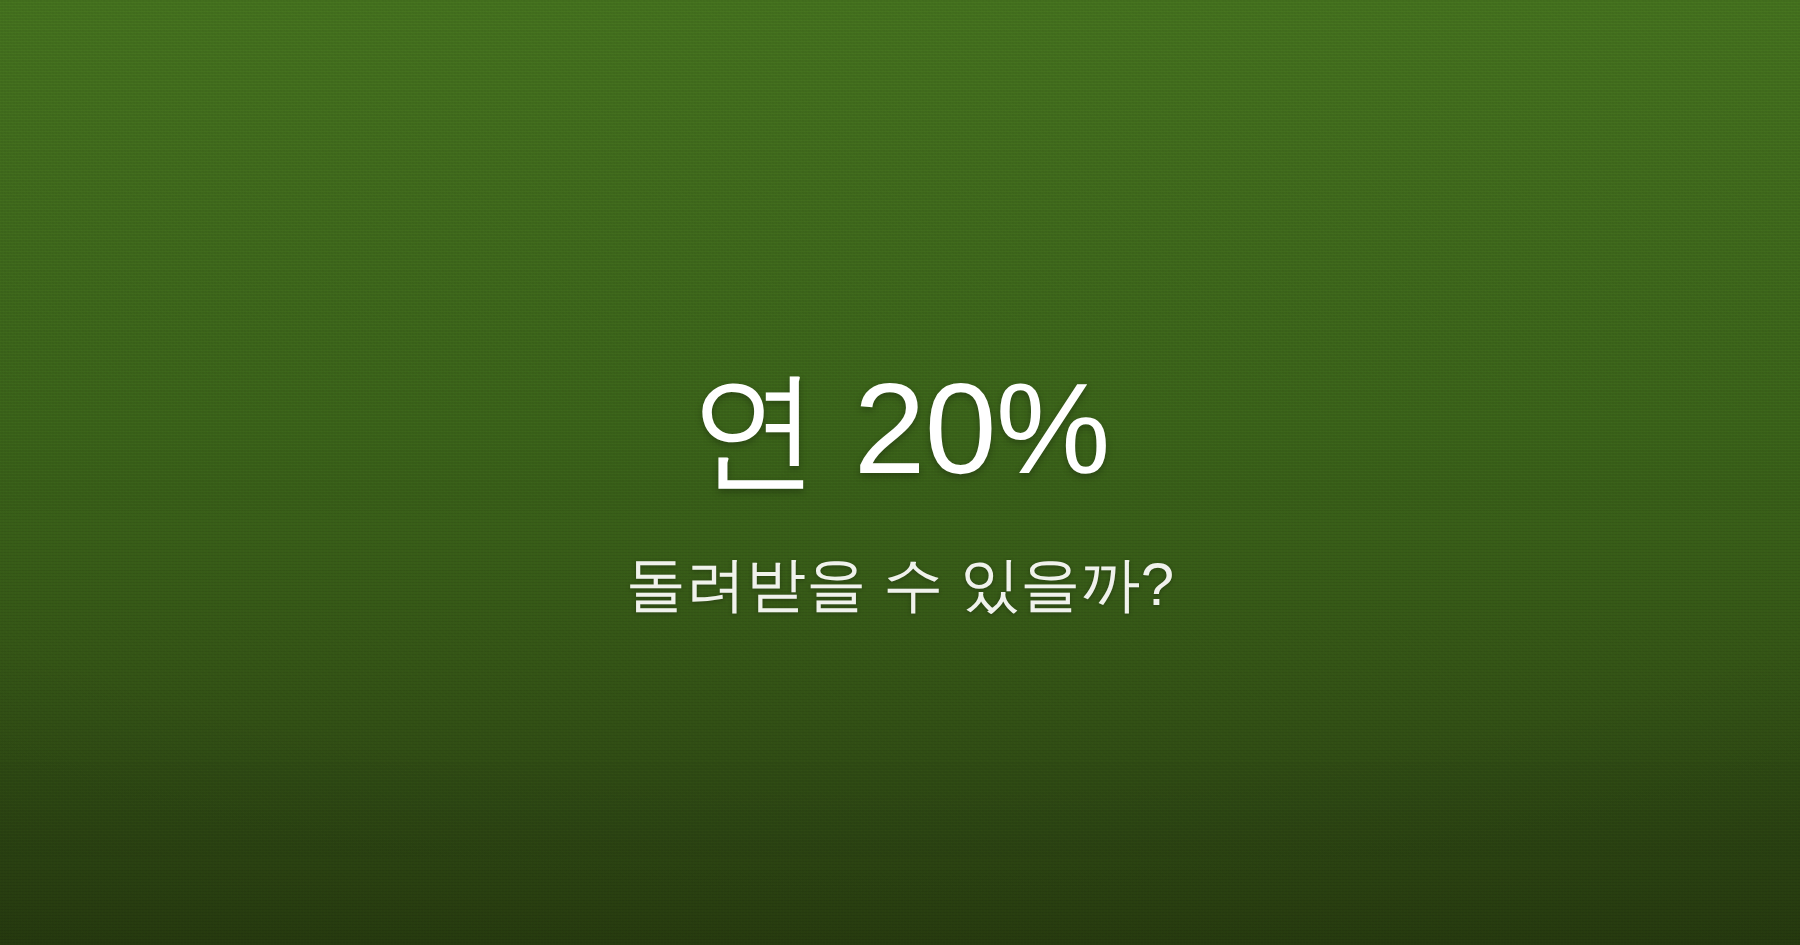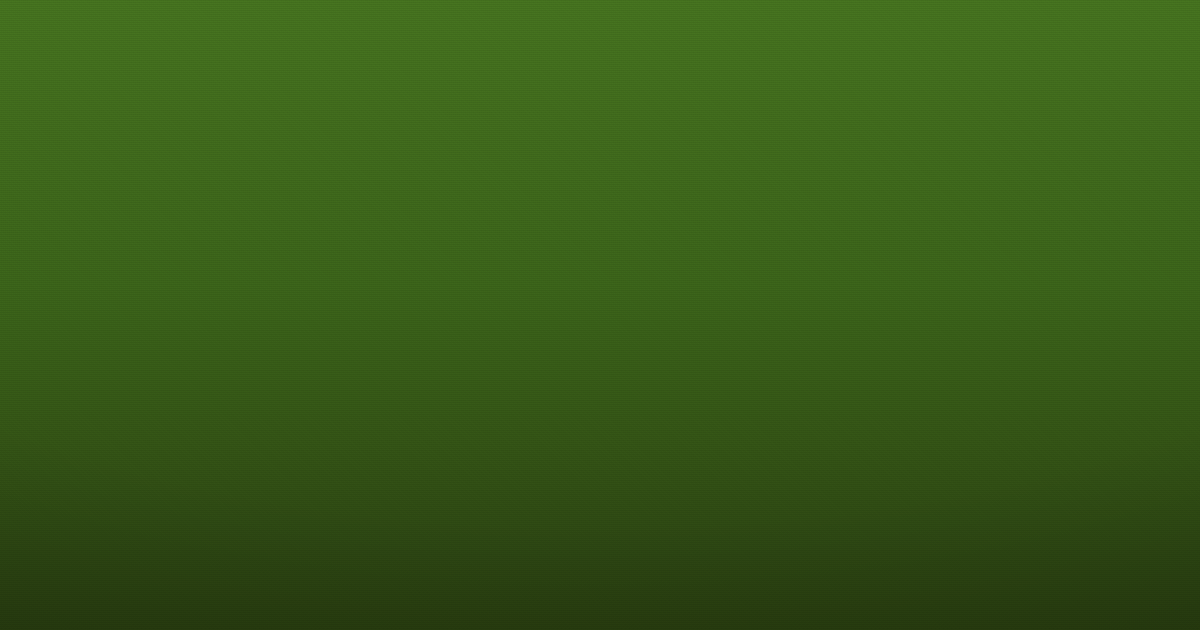--- a/index.html
+++ b/index.html
@@ -116,17 +116,19 @@
 <body>
 
 <div class="og-card">
 
   <div class="noise-overlay"></div>
   <div class="vignette"></div>
 
   <div class="content">
 
 
+    <div class="headline">연 20%</div>
 
+    <div class="subtitle">돌려받을 수 있을까?</div>
 
   </div>
 
 </div>
 
 </body></html>

